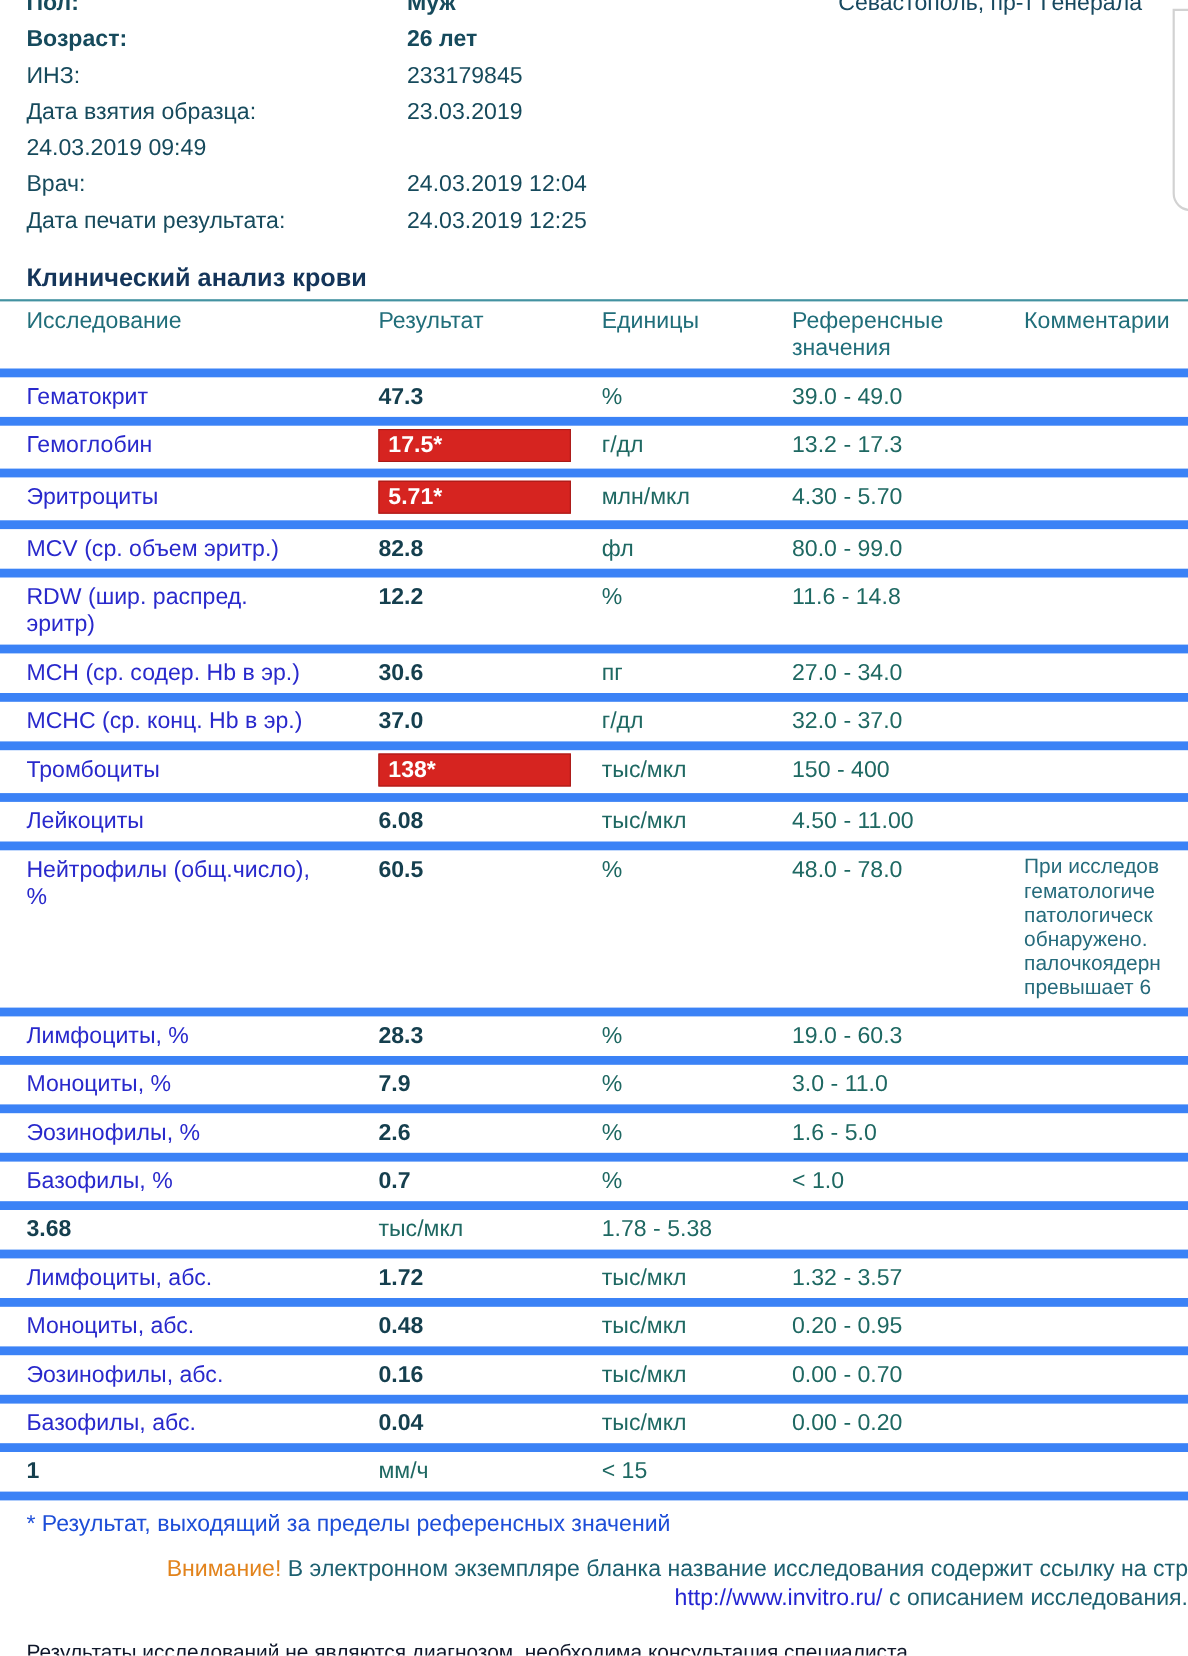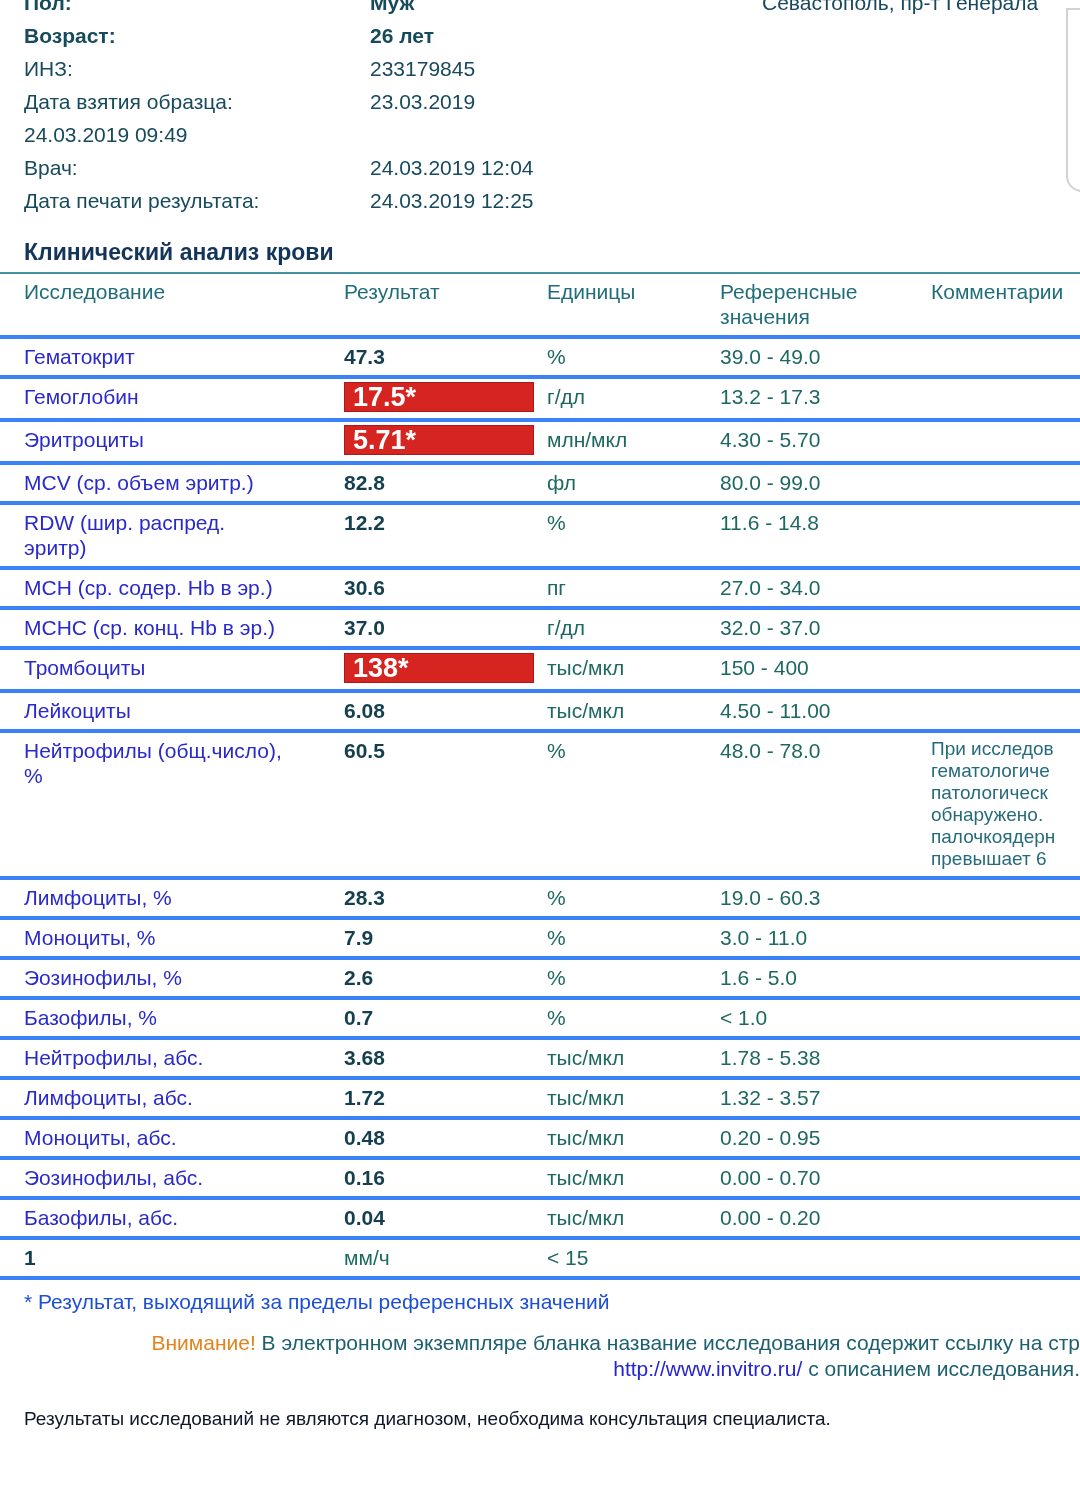--- a/index.html
+++ b/index.html
@@ -18,32 +18,32 @@
 
   .frame-border { position: absolute; top: 8px; left: 1066px; width: 80px; height: 184px;
                   border: 2px solid #d2d2d2; border-radius: 0 0 0 16px; }
 
   
   .title { margin: 22px 0 6px 24px; font-size: 23px; font-weight: bold; color: #14355a; }
 
   
   .rt { width: 1080px; border-top: 2px solid #4392a1; }
   .rt-row { display: grid; grid-template-columns: 320px 203px 173px 211px 1fr;
-            padding: 5px 0 6px 24px; border-bottom: 4px solid #3b82f6; min-height: 38px; }
+            padding: 5px 0 6px 24px; border-bottom: 8px solid #3b82f6; min-height: 38px; }
   .rt-head { color: #206e7a; font-size: 21px; line-height: 25px; }
   .rt-head .hcell { white-space: pre-line; }
   .cell-name { color: #2929cc; font-size: 21px; line-height: 25px; white-space: pre-line;
                padding-right: 8px; }
   .cell-result { color: #153f4e; font-size: 21px; font-weight: bold; line-height: 25px; }
   .cell-units, .cell-ref { color: #1e6862; font-size: 21px; line-height: 25px; }
   .cell-comment { color: #266b7c; font-size: 19px; line-height: 22px; white-space: pre;
                   overflow: hidden; }
-  .flag-badge { display: inline-block; width: 190px; background: #d62420;
+  .flag-badge { display: inline-block; width: 175px; background: #d62420;
                 border: 1px solid #a81b18; color: #ffffff; font-weight: bold;
-                font-size: 27px; line-height: 26px; padding: 1px 0 1px 8px;
+                font-size: 21px; line-height: 26px; padding: 1px 0 1px 8px;
                 margin-top: -2px; }
 
   
   .foot { padding-left: 24px; }
   .asterisk-note { margin-top: 10px; font-size: 21px; color: #1d4ed8; }
   .attention { margin-top: 16px; font-size: 21px; color: #1d6070; line-height: 26px;
                white-space: nowrap; overflow: hidden; text-align: right; }
   .attention .warn { color: #e2831c; }
   .attention .link { color: #2424d2; cursor: pointer; }
   .disclaimer { margin-top: 26px; font-size: 19px; color: #0f172a; white-space: nowrap;
@@ -197,21 +197,20 @@
         <div class="cell-comment"></div>
       </div>
       <div class="rt-row">
         <div class="cell-name">Базофилы, %</div>
         <div class="cell-result">0.7</div>
         <div class="cell-units">%</div>
         <div class="cell-ref">&lt; 1.0</div>
         <div class="cell-comment"></div>
       </div>
       <div class="rt-row">
-        <div class="cell-name">Нейтрофилы, абс.</div>
         <div class="cell-result">3.68</div>
         <div class="cell-units">тыс/мкл</div>
         <div class="cell-ref">1.78 - 5.38</div>
         <div class="cell-comment"></div>
       </div>
       <div class="rt-row">
         <div class="cell-name">Лимфоциты, абс.</div>
         <div class="cell-result">1.72</div>
         <div class="cell-units">тыс/мкл</div>
         <div class="cell-ref">1.32 - 3.57</div>

